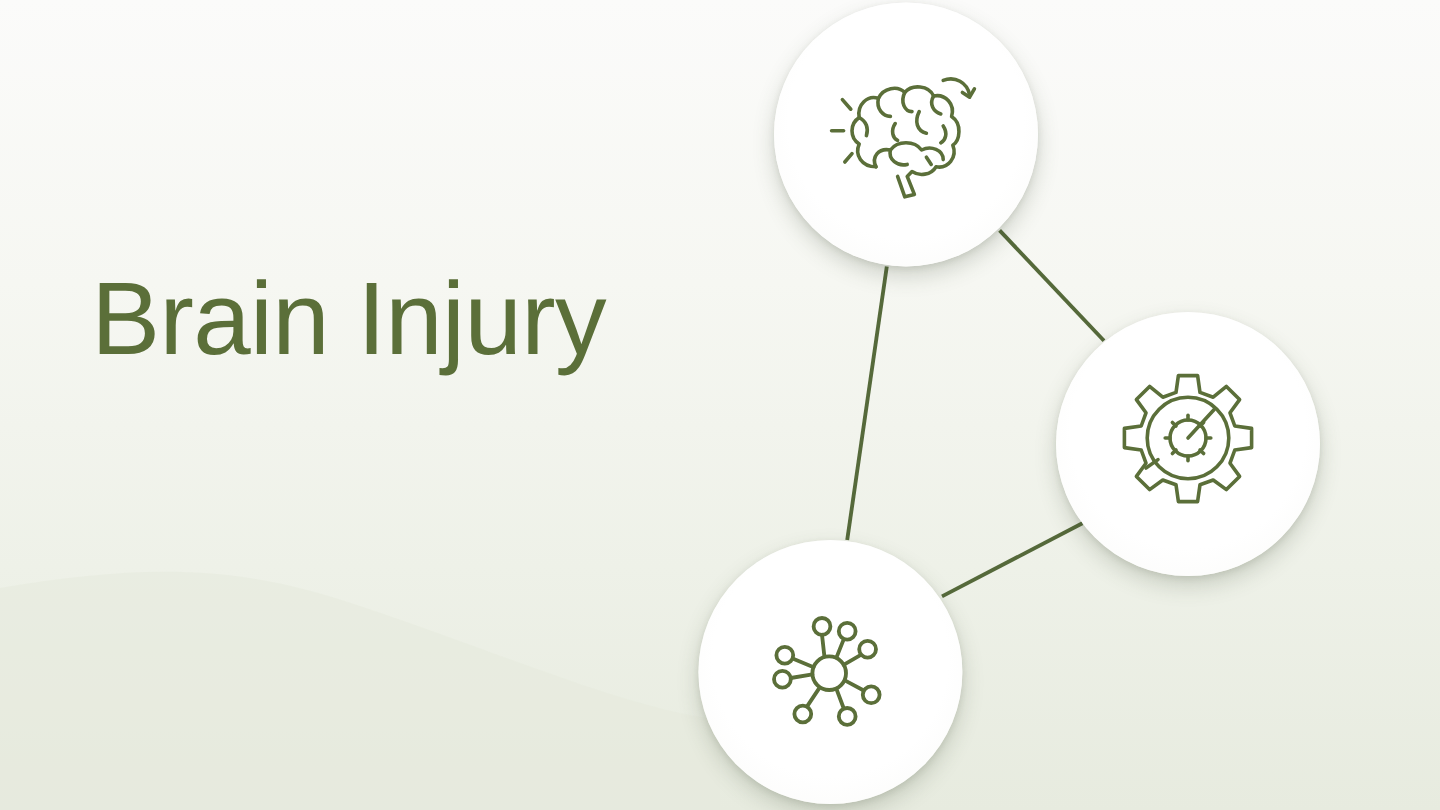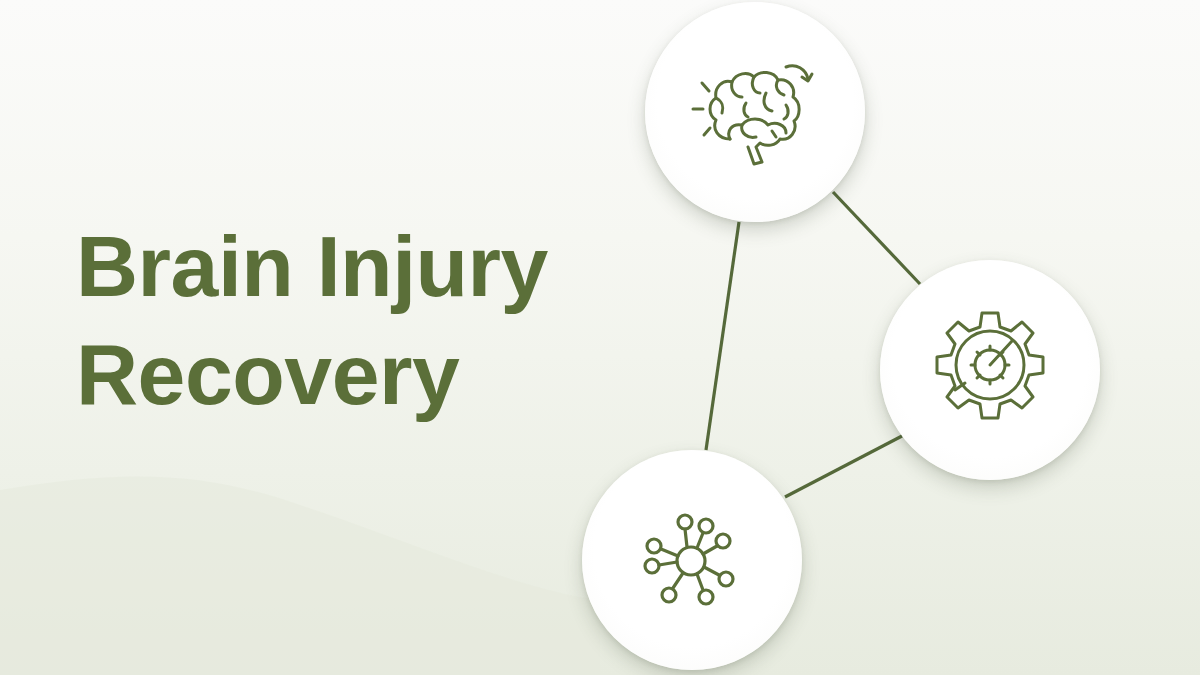--- a/index.html
+++ b/index.html
@@ -4,21 +4,21 @@
 <style>
   html, body { margin: 0; padding: 0; }
   body {
     width: 1200px; height: 675px; overflow: hidden; position: relative;
     background: linear-gradient(180deg, #fbfbfa 0%, #f6f7f2 35%, #eef1e8 70%, #e7ebdf 100%);
     font-family: "Liberation Sans", sans-serif;
   }
   .wave { position: absolute; left: 0; top: 0; width: 1200px; height: 675px; }
   .title {
     position: absolute; left: 76px; top: 212px;
-    color: #5b6f39; font-weight: 700; font-size: 86px; line-height: 108px;
+    color: #5b6f39; font-weight: 400; font-size: 86px; line-height: 108px;
     letter-spacing: -0.5px; margin: 0;
   }
   .title span { display: block; }
   .lines { position: absolute; left: 0; top: 0; width: 1200px; height: 675px; }
   .node {
     position: absolute; width: 220px; height: 220px; border-radius: 50%;
     background: radial-gradient(circle at 50% 45%, #ffffff 60%, #f8f8f6 100%);
     box-shadow: 0 8px 18px rgba(70, 80, 60, 0.22), 0 2px 5px rgba(70,80,60,0.12);
     display: flex; align-items: center; justify-content: center;
   }
@@ -35,21 +35,20 @@
 </svg>
 
 <svg class="lines" viewBox="0 0 1200 675">
   <line x1="739" y1="222" x2="706" y2="450" stroke="#55693a" stroke-width="3.2"></line>
   <line x1="833" y1="192" x2="920" y2="284" stroke="#55693a" stroke-width="3.2"></line>
   <line x1="902" y1="436" x2="785" y2="497" stroke="#55693a" stroke-width="3.2"></line>
 </svg>
 
 <h1 class="title">
   <span>Brain Injury</span>
-  <span>Recovery</span>
 </h1>
 
 <div class="node node-brain">
   <svg viewBox="0 0 130 130" fill="none" stroke="#5b6f39" stroke-width="3" stroke-linecap="round" stroke-linejoin="round">
 
     <line x1="12" y1="36" x2="19" y2="44"></line>
     <line x1="3" y1="62" x2="13" y2="62"></line>
     <line x1="14" y1="88" x2="20" y2="81"></line>
 
     <path d="M40 92 C 28 92, 22 82, 26 73 C 18 68, 18 56, 26 51 C 24 40, 33 32, 42 35 C 46 26, 58 24, 64 30 C 70 23, 84 24, 88 33 C 98 31, 106 40, 103 50 C 112 56, 110 70, 104 74 C 108 84, 100 94, 90 92 C 86 99, 76 100, 70 96 L 66 100 L 72 115 L 64 117 L 58 100"></path>

